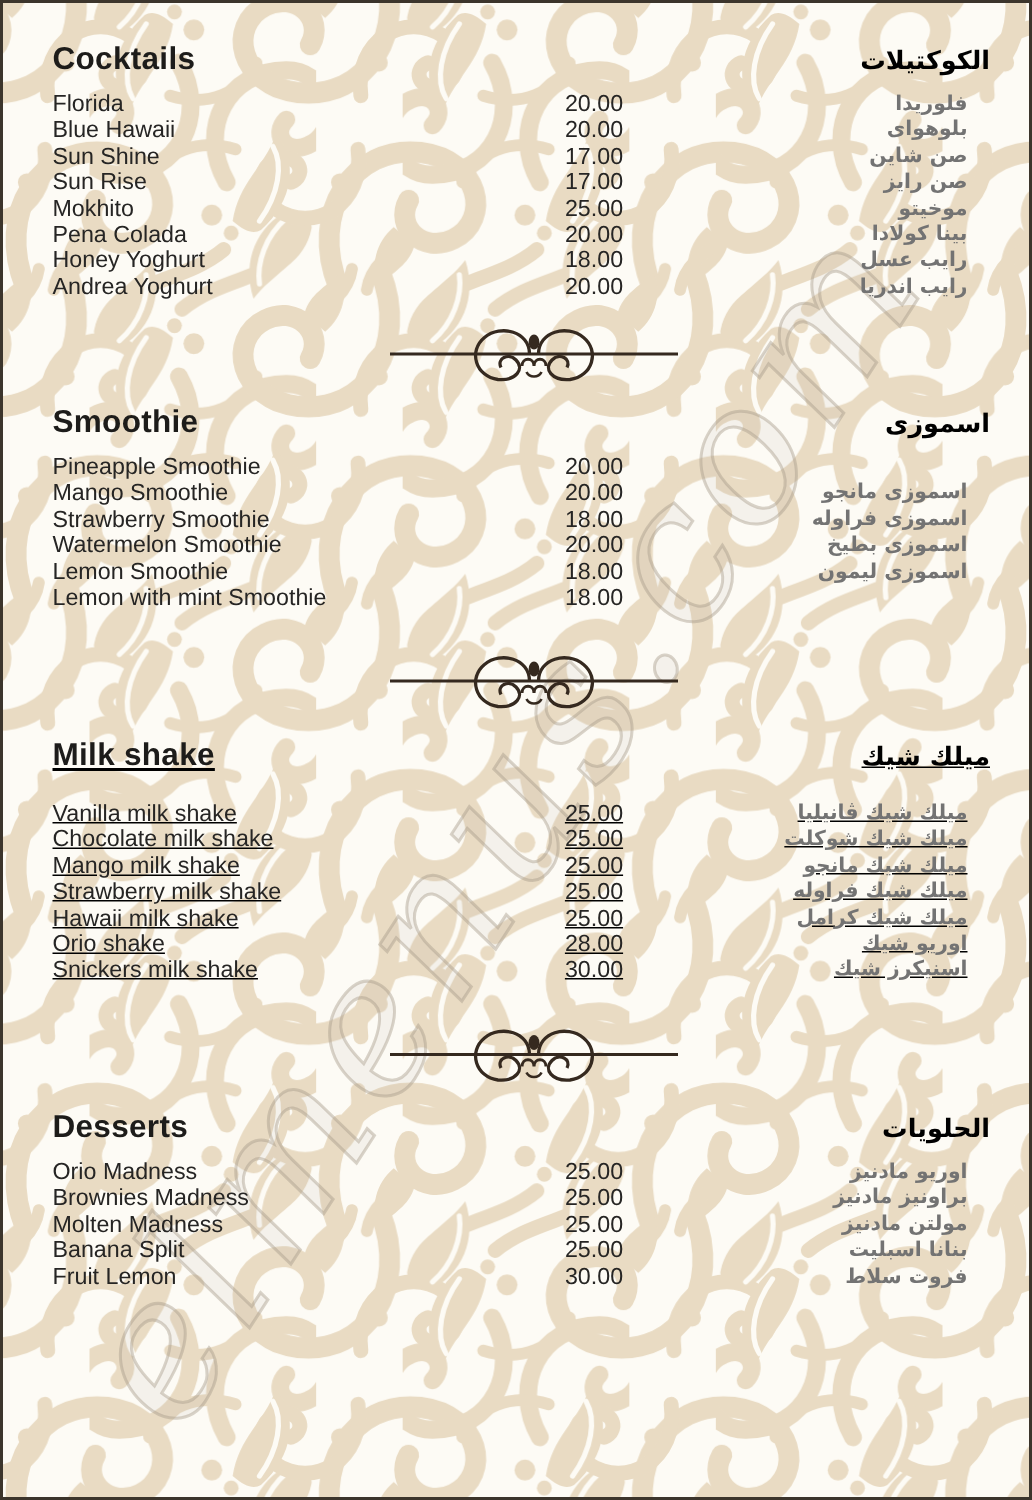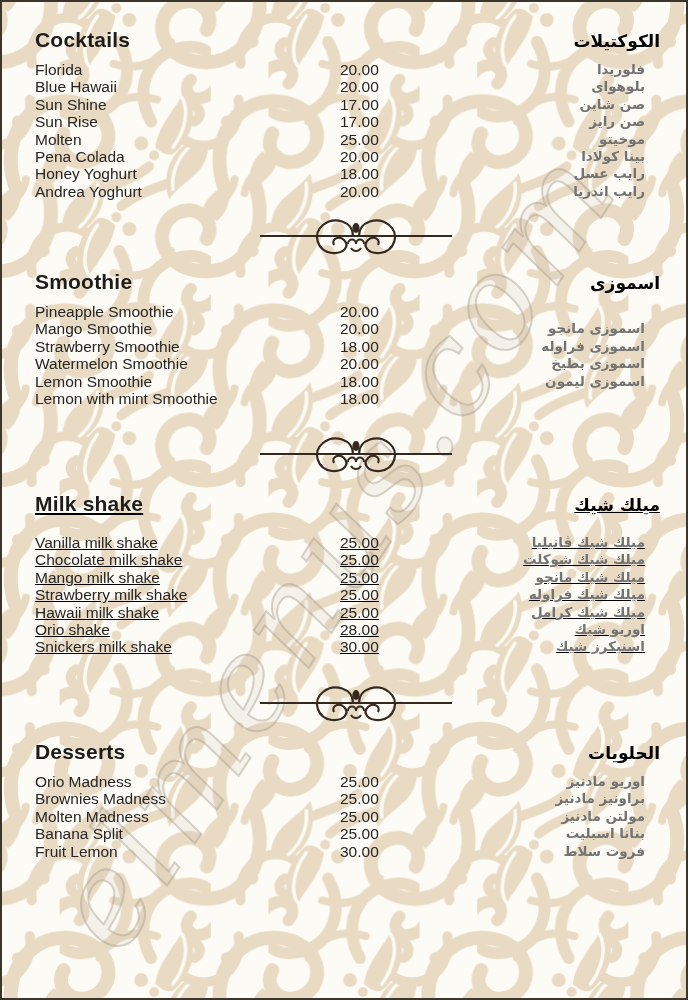--- a/index.html
+++ b/index.html
@@ -27,21 +27,21 @@
   .sec-title-en{font-size:21px;font-weight:bold;color:#1d1c1a;letter-spacing:.2px;}
   .sec-title-ar{
     font-family:"DejaVu Sans",sans-serif;direction:rtl;
     font-size:17px;font-weight:bold;color:#000000;
   }
   .menu-row{
     display:grid;grid-template-columns:305px 112px 1fr;
     padding:0 41px 0 33px;height:17.4px;line-height:17.4px;
   }
   .it-en{font-size:15.5px;color:#262524;white-space:nowrap;}
-  .it-price{font-size:15.5px;color:#262524;text-align:left;}
+  .it-price{font-size:15.5px;color:#262524;text-align:center;}
   .it-ar{
     font-family:"DejaVu Sans",sans-serif;direction:rtl;
     font-size:13.5px;font-weight:bold;color:#737373;white-space:nowrap;
   }
   .divider{position:absolute;left:254px;width:200px;height:46px;}
   #sec-cocktails{top:26px;}
   #sec-smoothie{top:268px;}
   #sec-milkshake{top:490px;text-decoration:underline;}
   #sec-milkshake .sec-header{margin-bottom:18px;}
   #sec-desserts{top:738px;}
@@ -107,21 +107,21 @@
             <span class="it-en">Sun Shine</span>
             <span class="it-price">17.00</span>
             <span class="it-ar">صن شاين</span>
           </div>
           <div class="menu-row">
             <span class="it-en">Sun Rise</span>
             <span class="it-price">17.00</span>
             <span class="it-ar">صن رايز</span>
           </div>
           <div class="menu-row">
-            <span class="it-en">Molten</span>
+            <span class="it-en">Mokhito</span>
             <span class="it-price">25.00</span>
             <span class="it-ar">موخيتو</span>
           </div>
           <div class="menu-row">
             <span class="it-en">Pena Colada</span>
             <span class="it-price">20.00</span>
             <span class="it-ar">بينا كولادا</span>
           </div>
           <div class="menu-row">
             <span class="it-en">Honey Yoghurt</span>

